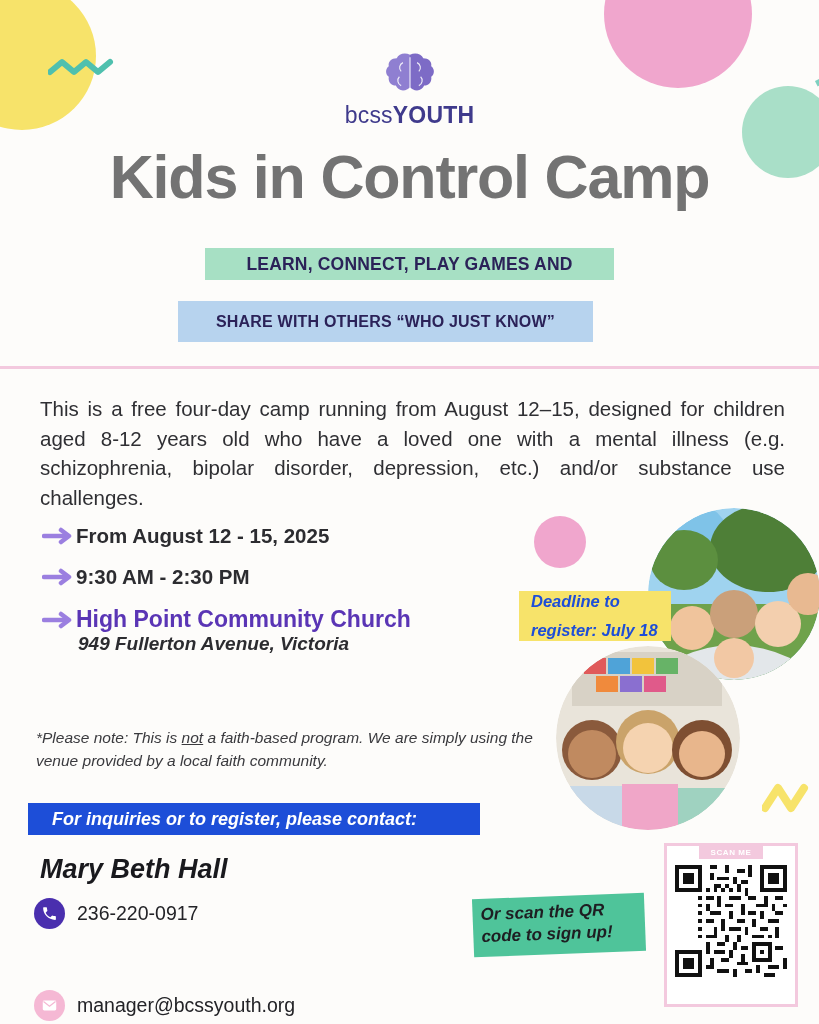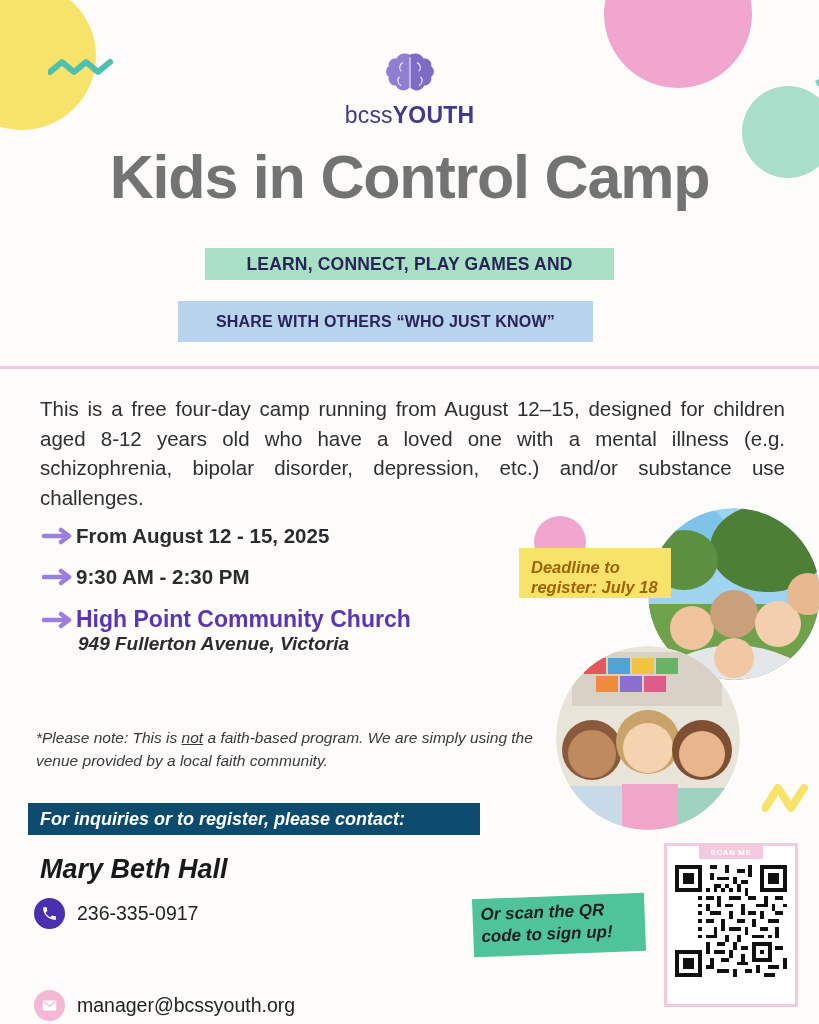--- a/index.html
+++ b/index.html
@@ -146,35 +146,35 @@
   .photo {
     position: absolute;
     border-radius: 50%;
     overflow: hidden;
   }
   .photo-top { left: 648px; top: 508px; width: 172px; height: 172px; }
   .photo-bottom { left: 556px; top: 646px; width: 184px; height: 184px; }
 
   .deadline-badge {
     position: absolute;
-    left: 519px; top: 548px; width: 152px; height: 50px;
+    left: 519px; top: 591px; width: 152px; height: 50px;
     background: #f7e36a;
-    display: flex; flex-direction: column; justify-content: flex-end;
+    display: flex; flex-direction: column; justify-content: space-between;
     padding-left: 12px;
     font-size: 16.5px; font-style: italic; font-weight: 800;
-    color: #a16207; line-height: 1.25;
+    color: #1d4ed8; line-height: 1.25;
     z-index: 4;
   }
 
   
   .contact-banner {
     position: absolute; left: 28px; top: 803px;
     width: 452px; height: 32px;
-    background: #0c4a6e; color: #fff;
-    display: flex; align-items: center; padding-left: 12px;
+    background: #1d4ed8; color: #fff;
+    display: flex; align-items: center; padding-left: 24px;
     font-size: 18px; font-weight: 800; font-style: italic;
   }
   .contact-name {
     position: absolute; left: 40px; top: 854px;
     font-size: 27px; font-weight: 800; font-style: italic; color: #19191d;
   }
   .contact-row {
     position: absolute; display: flex; align-items: center;
   }
   .row-phone { left: 34px; top: 898px; }
@@ -355,21 +355,21 @@
   <span>For inquiries or to register, please contact:</span>
 </div>
 <div class="contact-name">Mary Beth Hall</div>
 
 <div class="contact-row row-phone">
   <span class="cicon cicon-phone">
     <svg width="17" height="17" viewBox="0 0 24 24">
       <path d="M6.6 10.8c1.4 2.8 3.8 5.2 6.6 6.6l2.2-2.2c.3-.3.7-.4 1-.2 1.2.4 2.4.6 3.6.6.6 0 1 .4 1 1V20c0 .6-.4 1-1 1C10.6 21 3 13.4 3 4c0-.6.4-1 1-1h3.4c.6 0 1 .4 1 1 0 1.3.2 2.5.6 3.6.1.3 0 .7-.2 1z" fill="#fff"></path>
     </svg>
   </span>
-  <span class="contact-text">236-335-0917</span>
+  <span class="contact-text">236-220-0917</span>
 </div>
 
 <div class="contact-row row-email">
   <span class="cicon cicon-mail">
     <svg width="17" height="17" viewBox="0 0 24 24">
       <rect x="2.5" y="5" width="19" height="14" rx="2" fill="#fff"></rect>
       <path d="M3.5 6.5l8.5 6.5 8.5-6.5" fill="none" stroke="#f5b8d4" stroke-width="1.8"></path>
     </svg>
   </span>
   <span class="contact-text">manager@bcssyouth.org</span>

